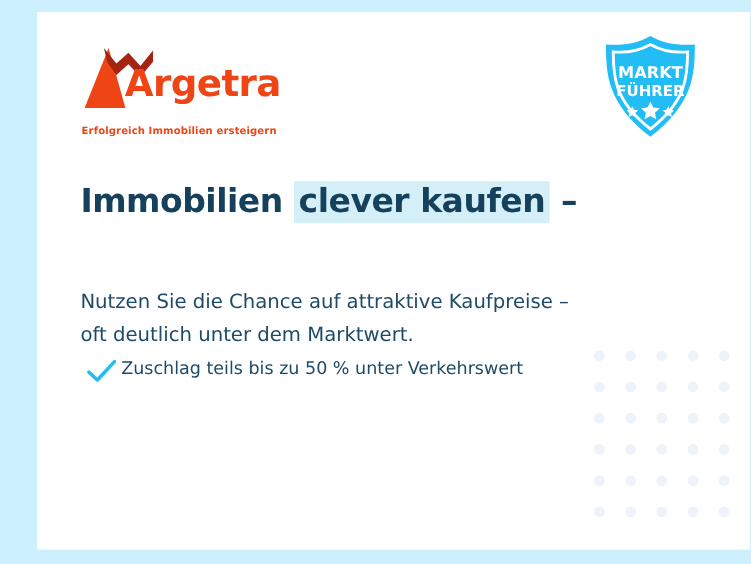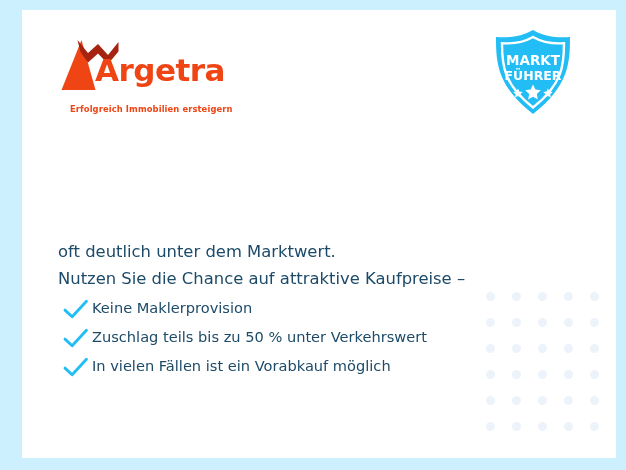--- a/index.html
+++ b/index.html
@@ -22,20 +22,21 @@
     box-sizing: border-box;
     background: #cdf0ff;
     padding: 10px 10px 12px 22px;
   }
   .card {
     position: relative;
     width: 100%;
     height: 100%;
     background: #ffffff;
     overflow: hidden;
+    margin-left: 9px;
   }
 
   
   .dot-grid {
     position: absolute;
     right: 0px;
     top: 282px;
     width: 140px;
     height: 148px;
     display: grid;
@@ -75,21 +76,21 @@
     font-family: "DejaVu Sans", sans-serif;
     font-weight: bold;
     font-size: 31px;
     letter-spacing: -0.5px;
     color: #ef4514;
     line-height: 1;
     white-space: nowrap;
   }
   .logo-tagline {
     position: absolute;
-    left: 12px;
+    left: 1px;
     top: 66px;
     font-family: "DejaVu Sans", sans-serif;
     font-weight: bold;
     font-size: 8.4px;
     letter-spacing: 0.1px;
     color: #ef4514;
     white-space: nowrap;
   }
 
   
@@ -218,42 +219,31 @@
       <text x="41" y="37" text-anchor="middle" fill="#ffffff" font-family="DejaVu Sans, sans-serif" font-size="13.5" font-weight="bold">MARKT</text>
       <text x="41" y="52" text-anchor="middle" fill="#ffffff" font-family="DejaVu Sans, sans-serif" font-size="12.5" font-weight="bold">FÜHRER</text>
       <g fill="#ffffff">
         <path d="M26 60 l1.7 3.6 3.9 .5 -2.9 2.7 .8 3.9 -3.5-1.9 -3.5 1.9 .8-3.9 -2.9-2.7 3.9-.5 Z" transform="translate(0,1) scale(0.85) translate(4.5,10)"></path>
         <path d="M41 56.5 l2.4 5 5.4 .7 -4 3.8 1.1 5.4 -4.9-2.7 -4.9 2.7 1.1-5.4 -4-3.8 5.4-.7 Z"></path>
         <path d="M56 60 l1.7 3.6 3.9 .5 -2.9 2.7 .8 3.9 -3.5-1.9 -3.5 1.9 .8-3.9 -2.9-2.7 3.9-.5 Z" transform="translate(0,1) scale(0.85) translate(9.8,10)"></path>
       </g>
     </svg>
 
     <h1 class="headline">
+      <span class="line"><span>Immobilien </span><span class="hl">clever kaufen</span><span> –</span></span>
     </h1>
 
     <p class="subhead">
+      <span class="line">Nutzen Sie die Chance auf attraktive Kaufpreise –</span>
       <span class="line">oft deutlich unter dem Marktwert.</span>
-      <span class="line">Nutzen Sie die Chance auf attraktive Kaufpreise –</span>
     </p>
 
     <ul class="checklist" style="list-style:none;margin:0;padding:0;">
-      <li class="check-item">
-        <svg class="check-icon" viewBox="0 0 26 20">
-            <path d="M3 11 L9.5 17 L22.5 3" fill="none" stroke="#22bdf5" stroke-width="2.6" stroke-linecap="round" stroke-linejoin="round"></path>
-          </svg>
-        <span class="check-label">Keine Maklerprovision</span>
-      </li>
       <li class="check-item">
         <svg class="check-icon" viewBox="0 0 26 20">
             <path d="M3 11 L9.5 17 L22.5 3" fill="none" stroke="#22bdf5" stroke-width="2.6" stroke-linecap="round" stroke-linejoin="round"></path>
           </svg>
         <span class="check-label">Zuschlag teils bis zu 50 % unter Verkehrswert</span>
       </li>
-      <li class="check-item">
-        <svg class="check-icon" viewBox="0 0 26 20">
-            <path d="M3 11 L9.5 17 L22.5 3" fill="none" stroke="#22bdf5" stroke-width="2.6" stroke-linecap="round" stroke-linejoin="round"></path>
-          </svg>
-        <span class="check-label">In vielen Fällen ist ein Vorabkauf möglich</span>
-      </li>
     </ul>
 
   </div>
 </div>
 
 </body></html>

